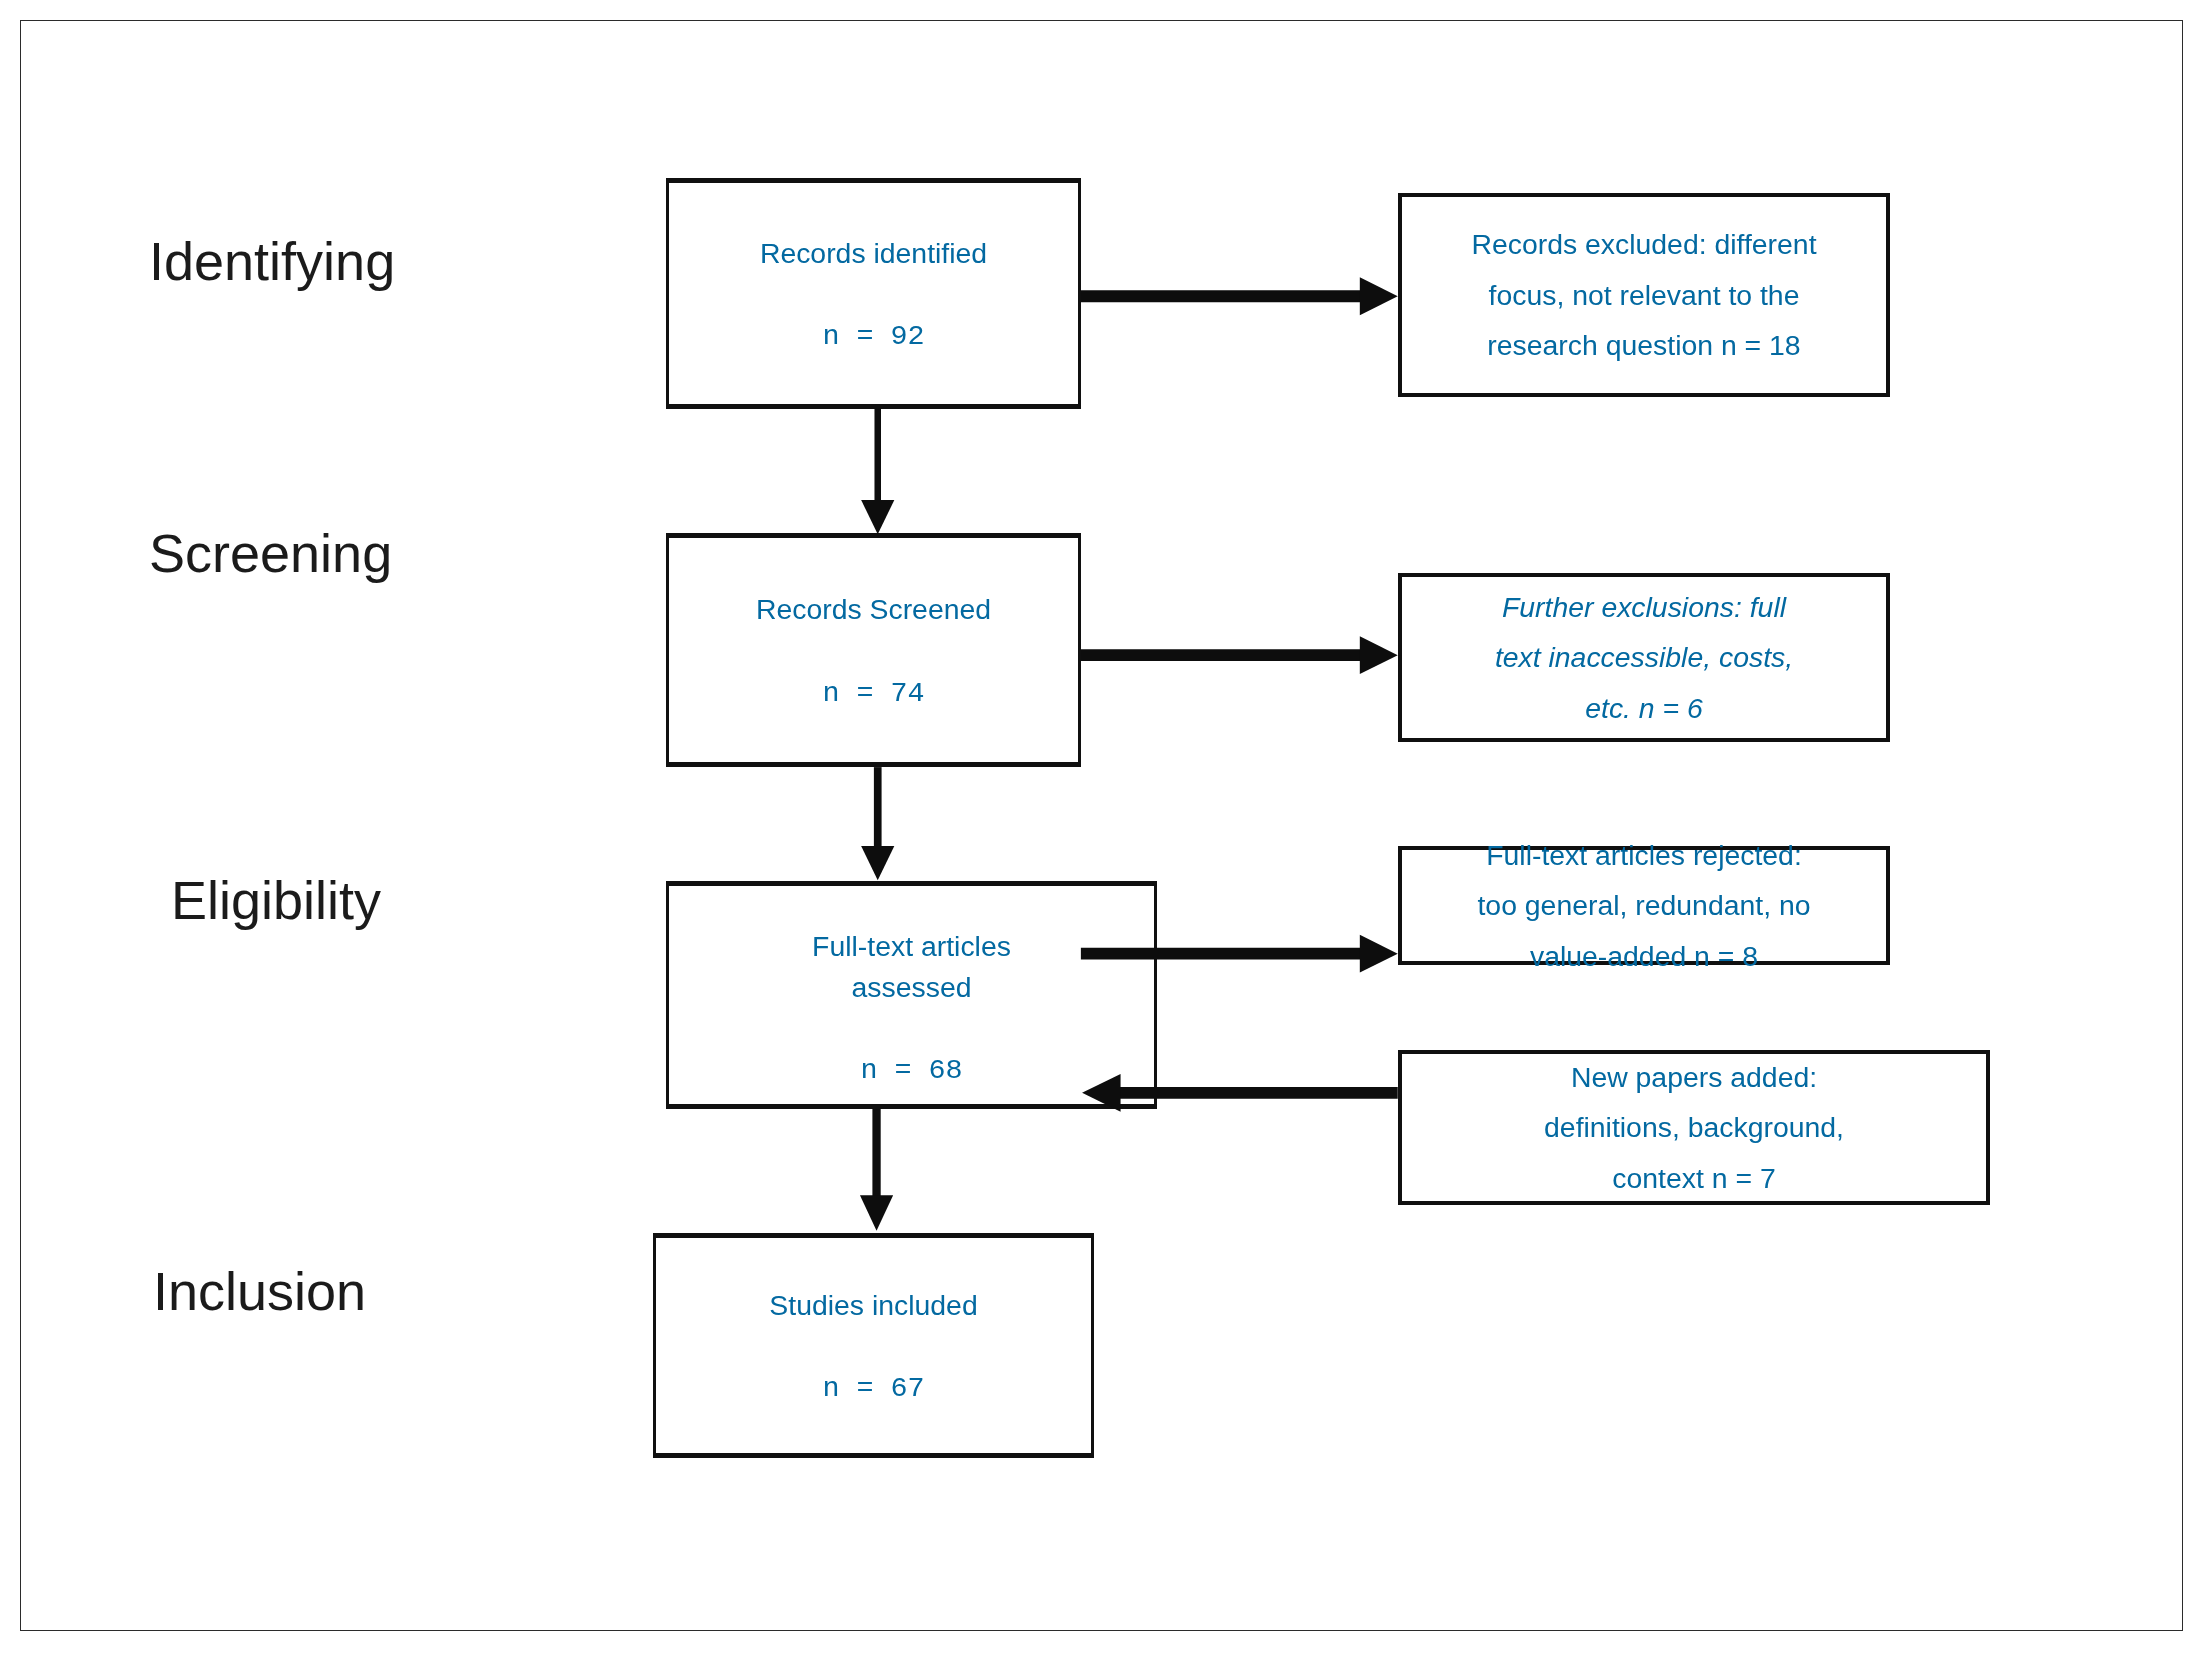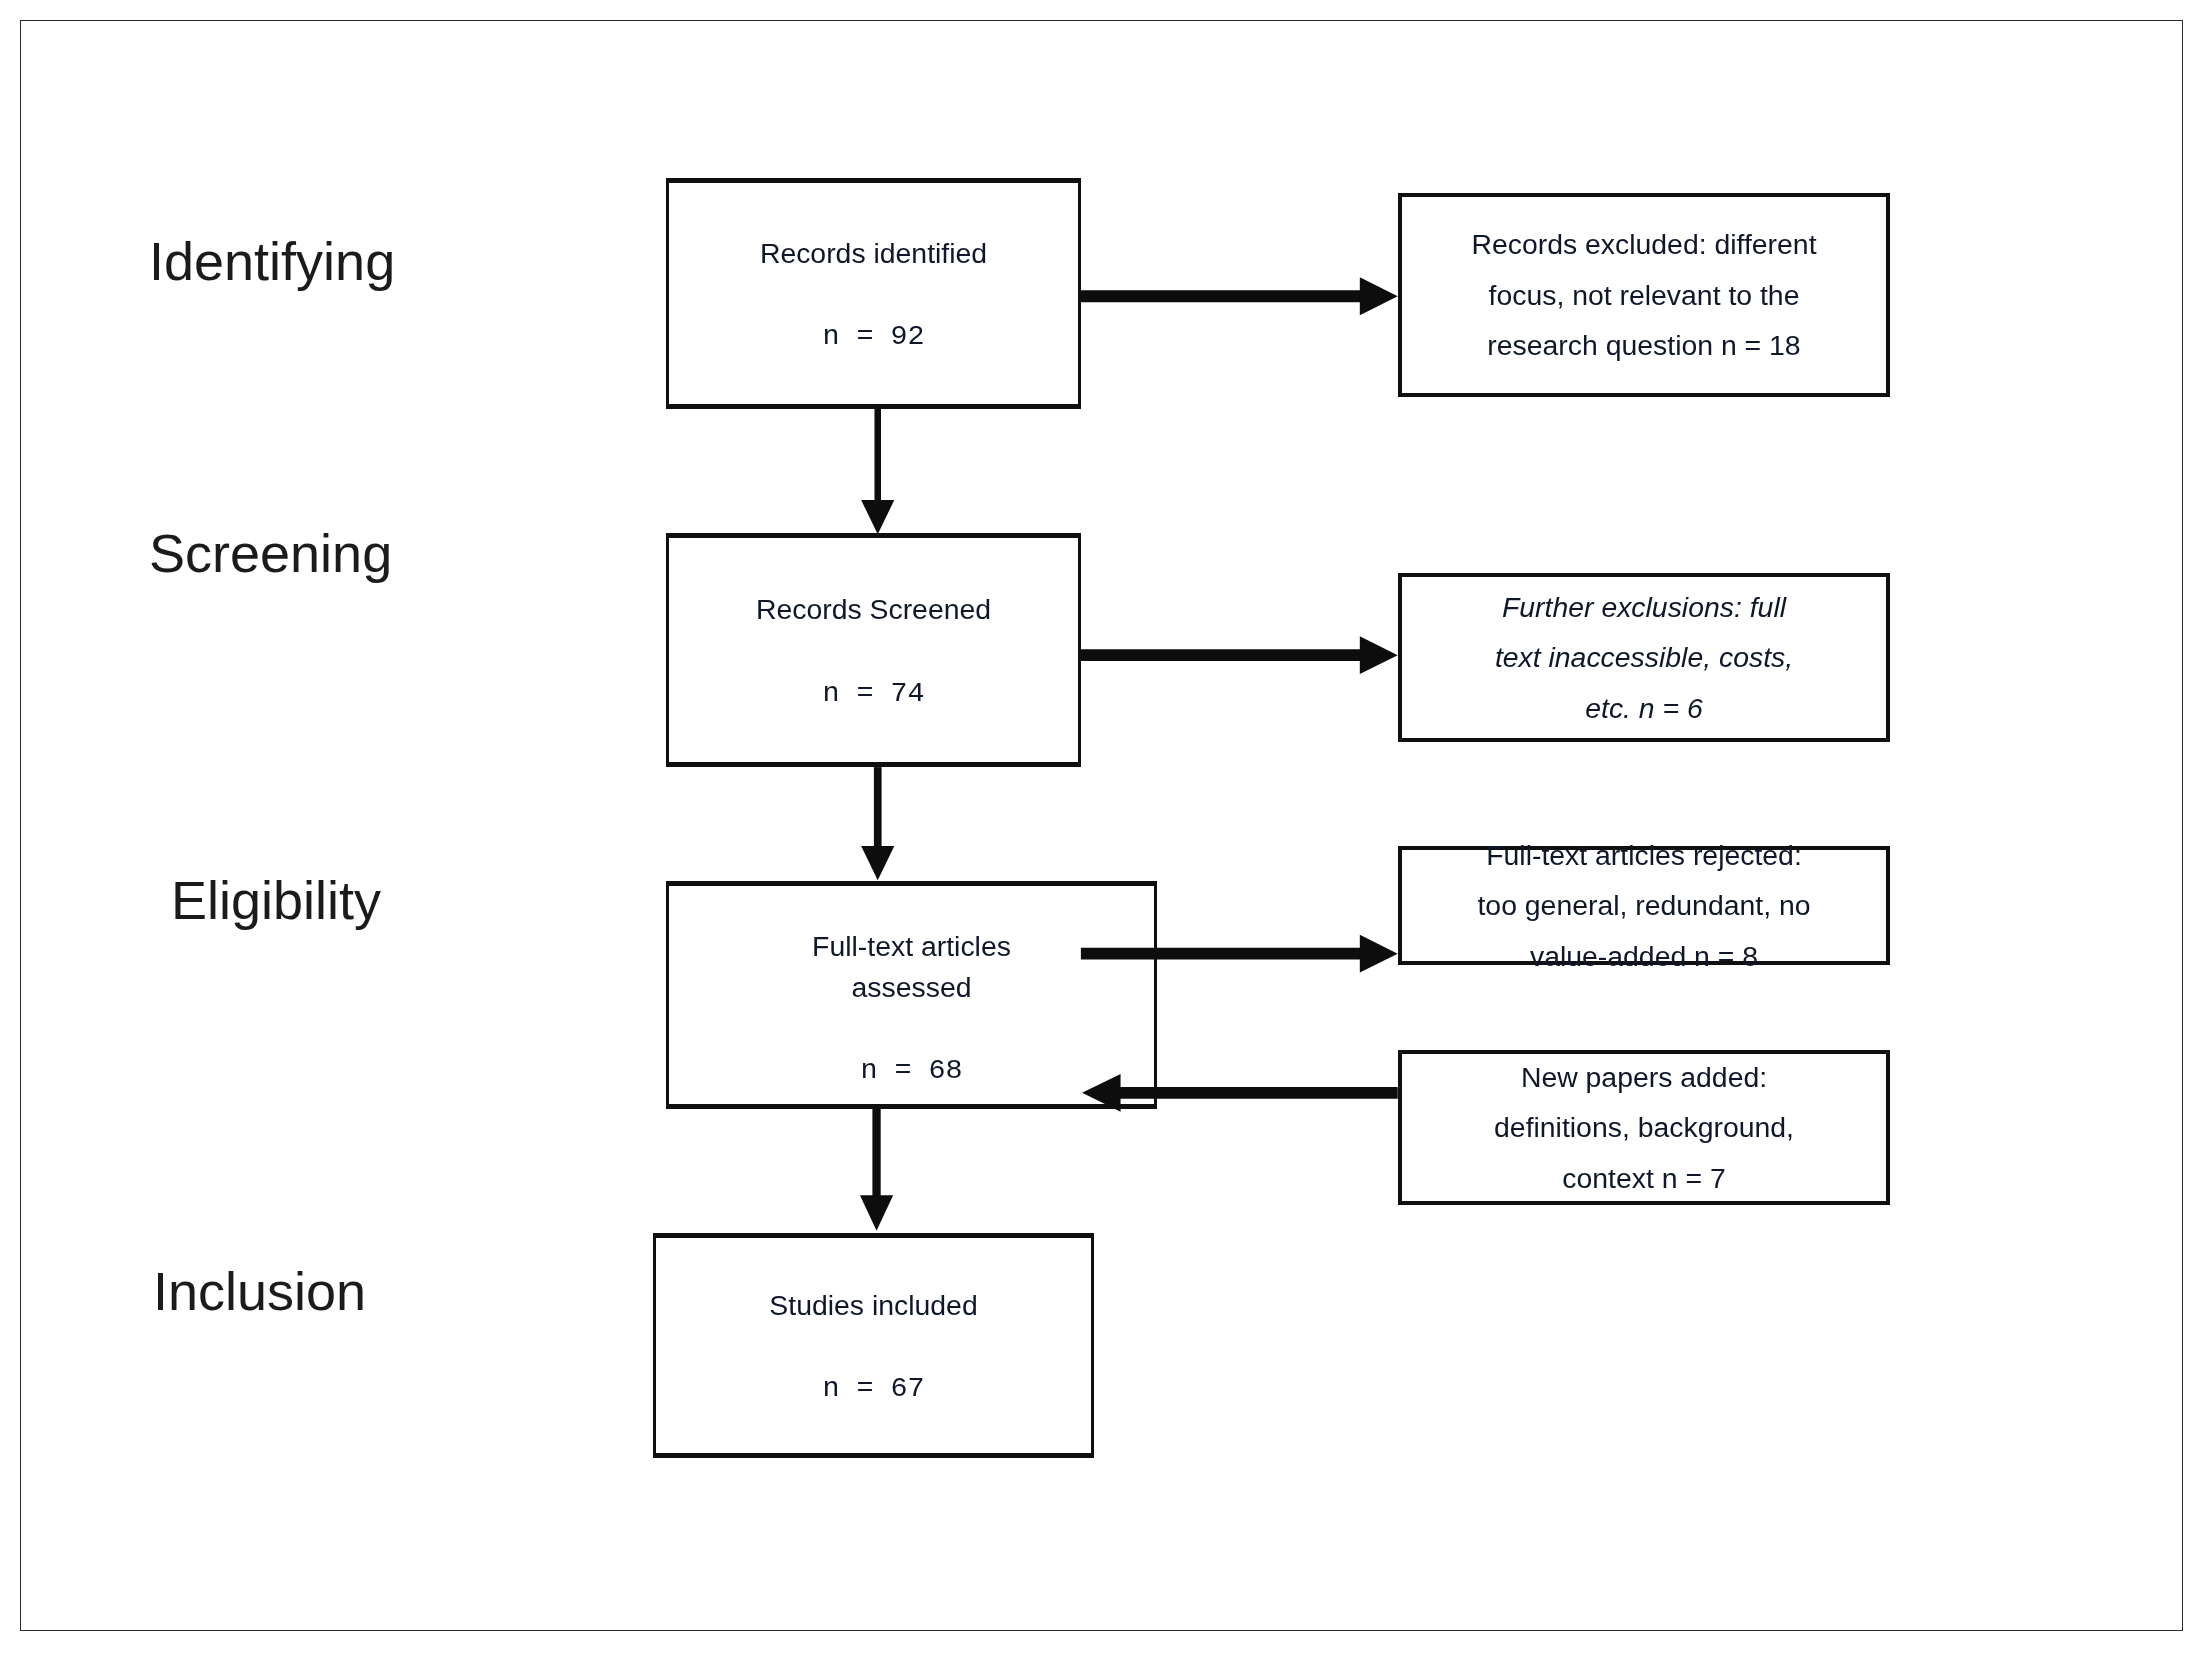--- a/index.html
+++ b/index.html
@@ -34,21 +34,21 @@
     position: absolute;
     box-sizing: border-box;
     background: #ffffff;
     border: 3.6px solid #101010;
     display: flex;
     flex-direction: column;
     align-items: center;
     justify-content: center;
     text-align: center;
     font-size: 28.4px;
-    color: #0f172a;
+    color: #0369a1;
   }
   .main-box {
     border-top-width: 5.3px;
     border-bottom-width: 5.3px;
   }
   .box-title { line-height: 1.45; }
   .box-count { margin-top: 46px; line-height: 1.2; font-family: Liberation Mono, monospace; }
   .side-box .side-line { line-height: 1.78; }
   .arrow-layer {
     position: absolute;
@@ -100,21 +100,21 @@
     <div class="side-line">text inaccessible, costs,</div>
     <div class="side-line">etc. n =  6</div>
   </div>
 
   <div class="flow-box side-box" style="left:1398px; top:846px; width:492px; height:119px; border-width:4.1px;">
     <div class="side-line">Full-text articles rejected:</div>
     <div class="side-line">too general, redundant, no</div>
     <div class="side-line">value-added n = 8</div>
   </div>
 
-  <div class="flow-box side-box" style="left:1398px; top:1050px; width:492px; height:155px; border-width:4.1px;">
+  <div class="flow-box side-box" style="left:1398px; top:1050px; width:592px; height:155px; border-width:4.1px;">
     <div class="side-line">New papers added:</div>
     <div class="side-line">definitions, background,</div>
     <div class="side-line">context  n = 7</div>
   </div>
 
   <svg class="arrow-layer" viewBox="0 0 3723 2799" xmlns="http://www.w3.org/2000/svg">
 
     <g>
       <line x1="1482" y1="690" x2="1482" y2="850" stroke="#0d0d0d" stroke-width="11"></line>
       <polygon points="1454,844 1510,844 1482,902" fill="#0d0d0d"></polygon>

